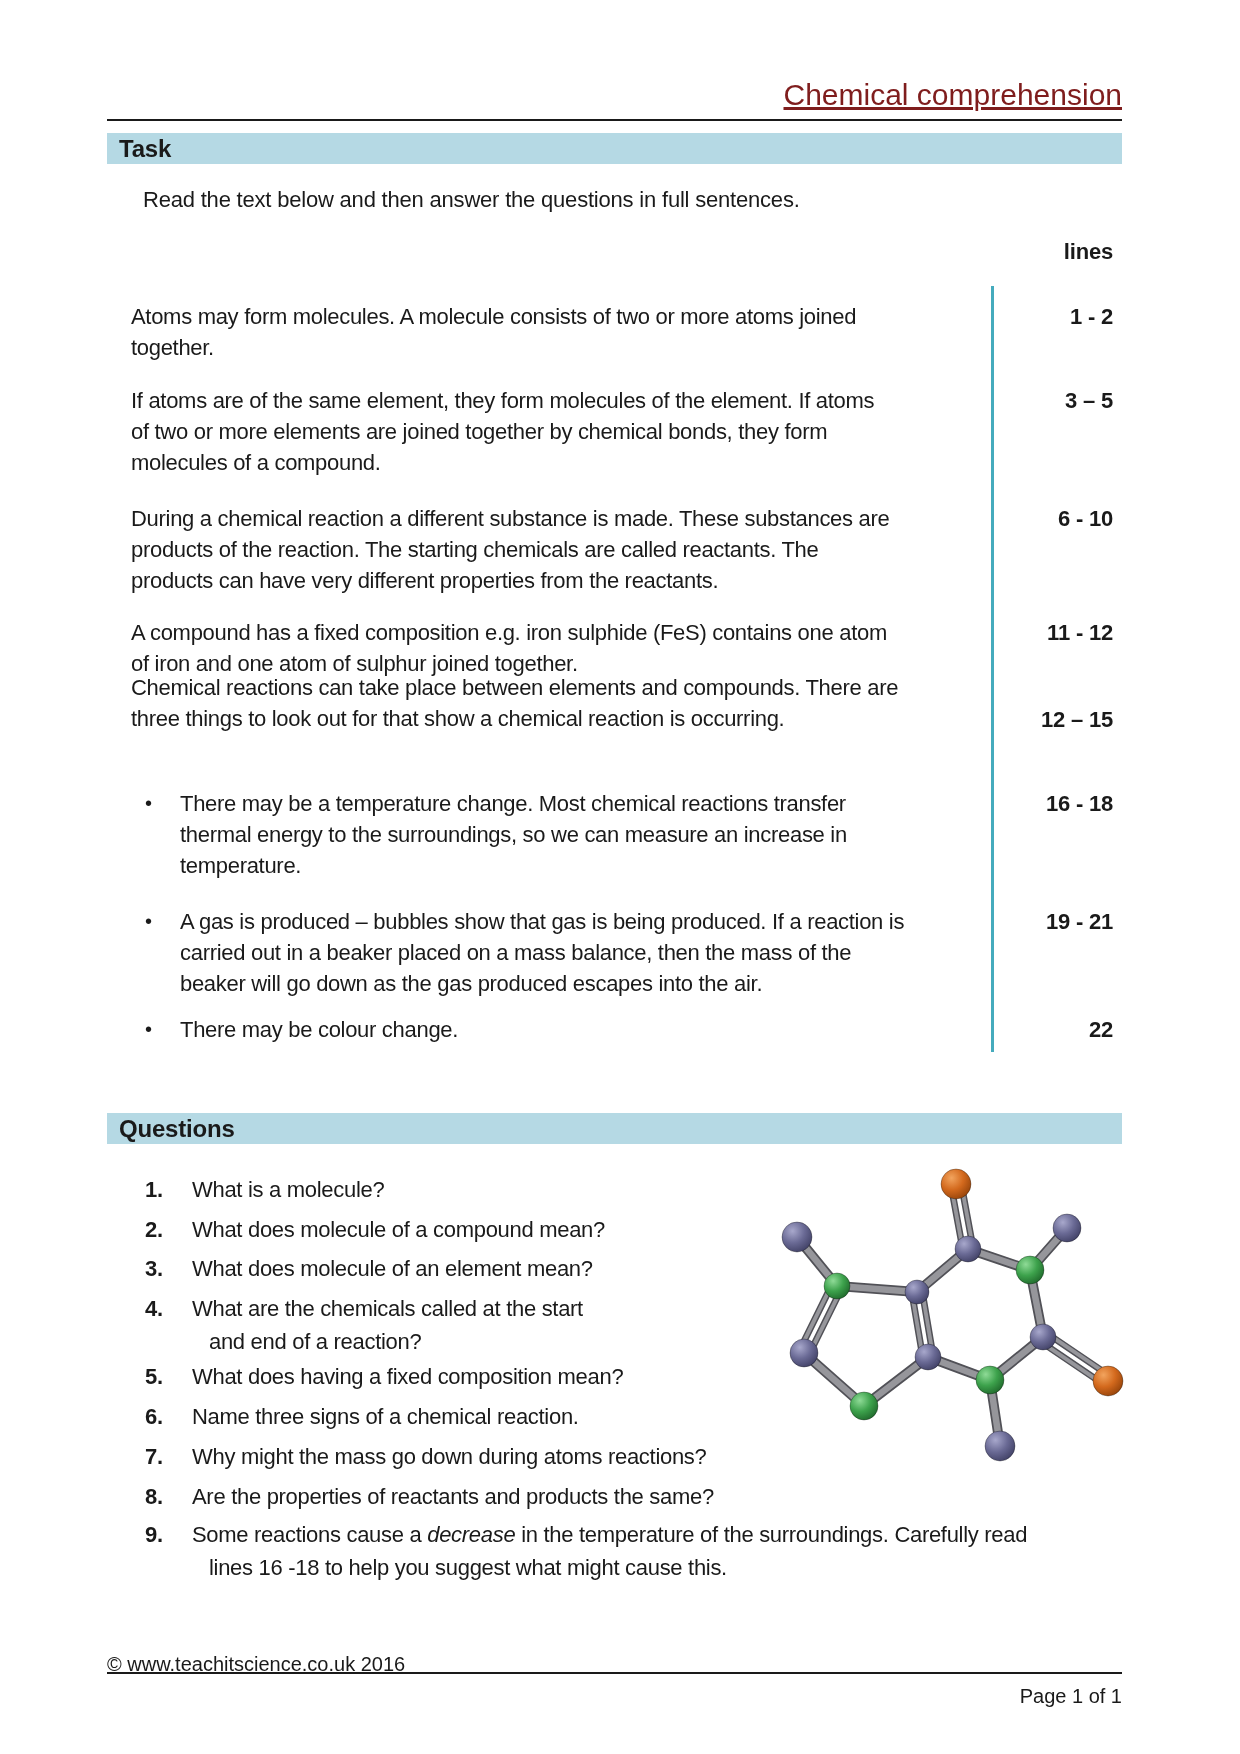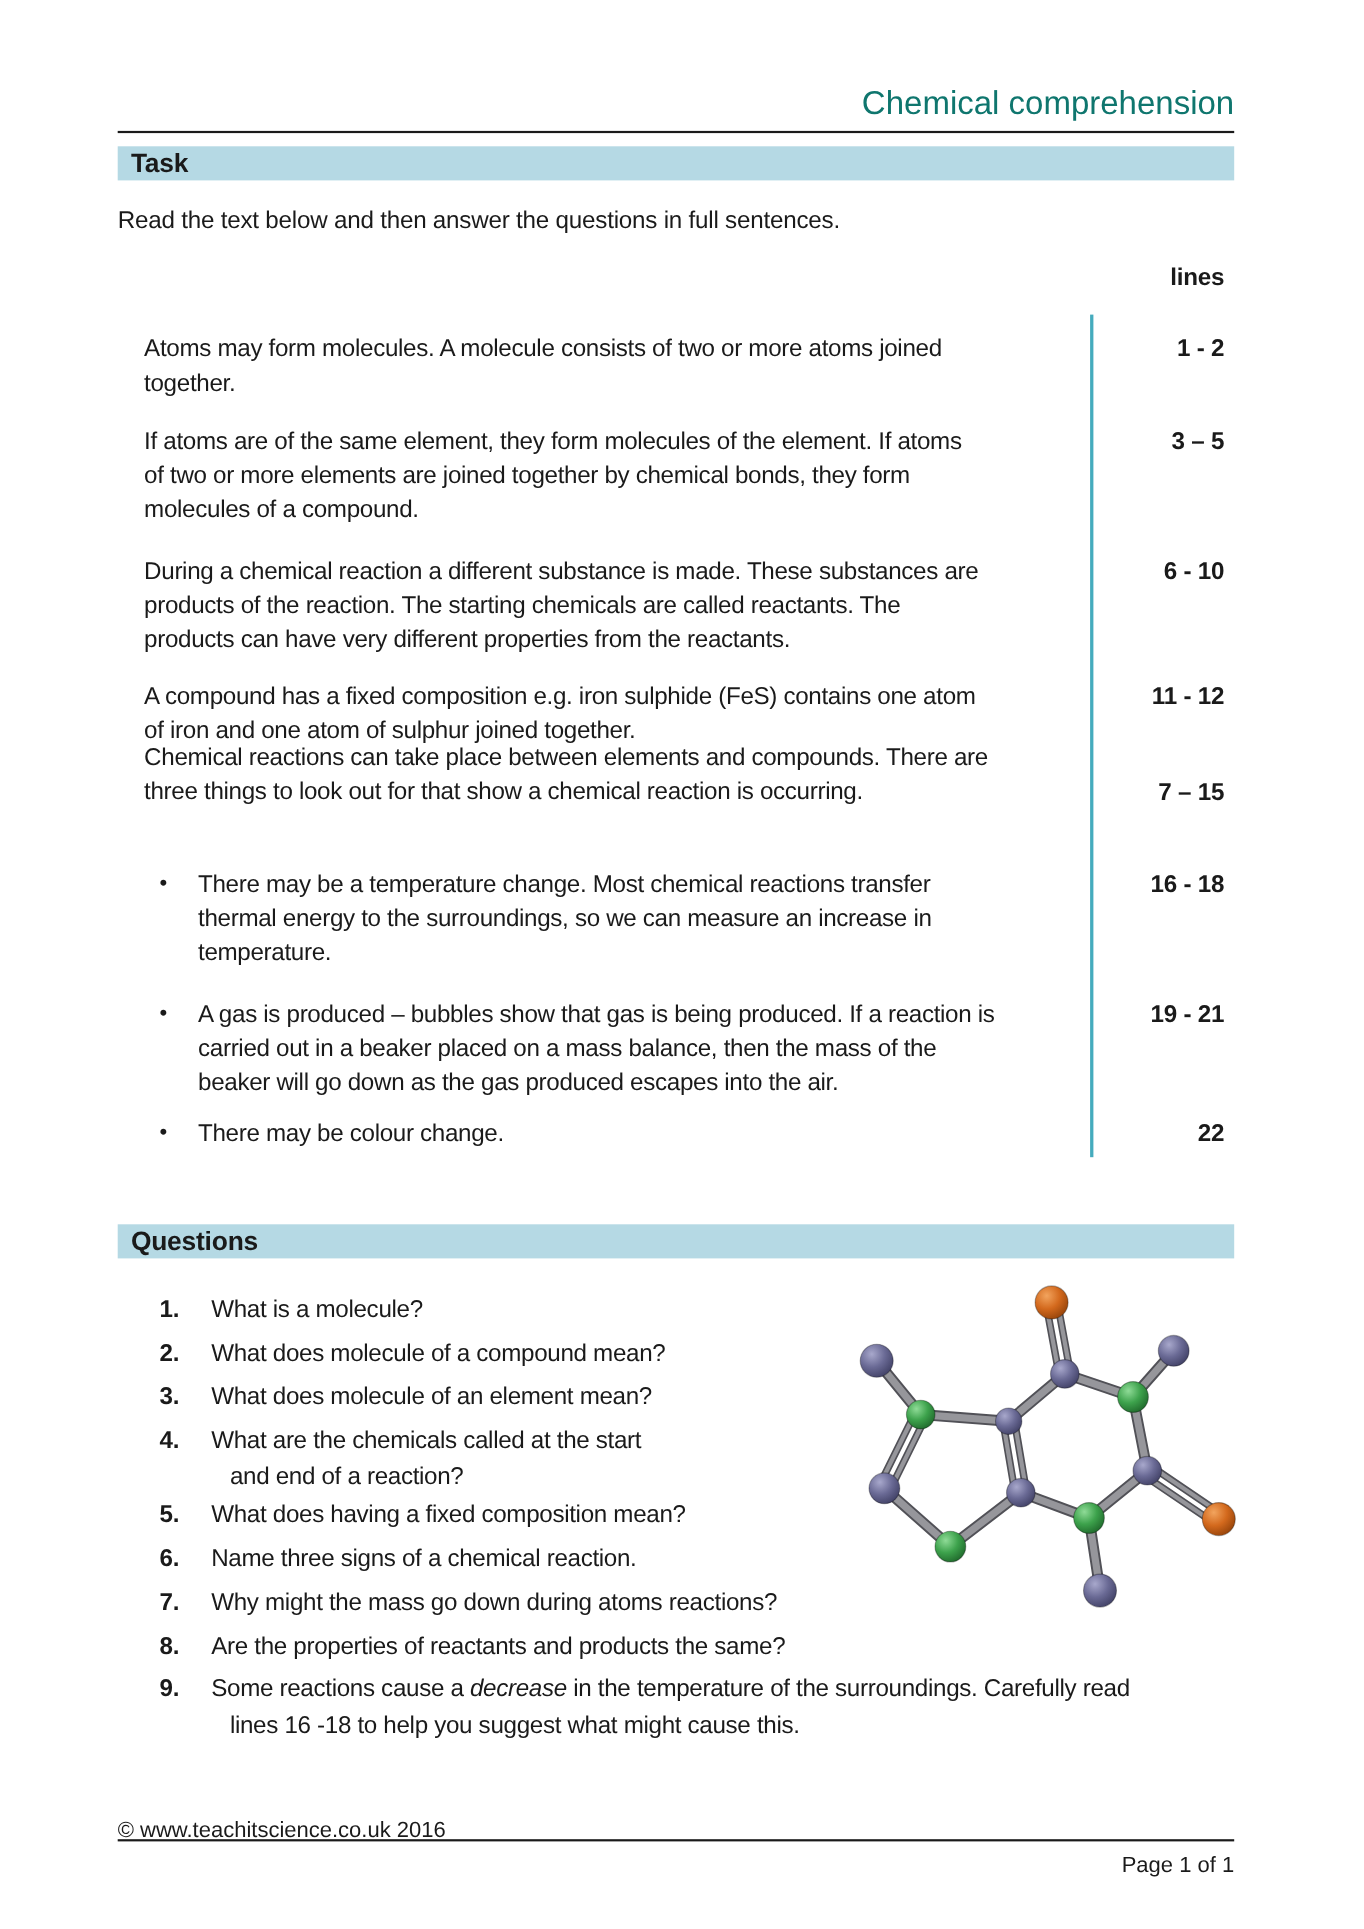--- a/index.html
+++ b/index.html
@@ -1,24 +1,24 @@
 <!DOCTYPE html>
 <html><head>
 <meta charset="utf-8">
 <style>
   html,body{margin:0;padding:0;background:#ffffff;}
   .page{position:relative;width:1240px;height:1754px;background:#fff;
         font-family:"Liberation Sans",sans-serif;color:#1a1a1a;overflow:hidden;}
   .abs{position:absolute;}
-  .title{font-size:30px;line-height:34px;color:#0f766e;}
+  .title{font-size:30px;line-height:34px;color:#7f1d1d;text-decoration:underline;}
   .rule{background:#1a1a1a;height:2px;}
   .band{left:107px;width:1015px;height:31px;}
   .band-label{font-size:24px;font-weight:bold;line-height:31px;padding-left:12px;
               letter-spacing:-0.2px;}
-  .intro{font-size:22px;letter-spacing:-0.2px;}
+  .intro{font-size:22px;letter-spacing:-0.2px;margin-left:36px;}
   .body-text{font-size:22px;line-height:31px;white-space:pre-line;letter-spacing:-0.3px;}
   .para{left:131px;width:850px;}
   .line-ref{left:1000px;width:113px;text-align:right;font-size:22px;font-weight:bold;
             line-height:31px;letter-spacing:-0.2px;}
   .lines-head{font-size:22px;font-weight:bold;}
   .teal-rule{left:991px;width:3px;}
   .bullet-row{left:145px;display:flex;}
   .bullet-dot{width:35px;flex:none;font-size:20px;line-height:31px;}
   .bullet-text{width:815px;}
   .q{left:145px;display:flex;font-size:22px;line-height:33px;letter-spacing:-0.3px;}
@@ -60,21 +60,21 @@
 products of the reaction. The starting chemicals are called reactants. The
 products can have very different properties from the reactants.</div>
   <div class="abs line-ref" style="top:503px;">6 - 10</div>
 
   <div class="abs para body-text" style="top:617px;">A compound has a fixed composition e.g. iron sulphide (FeS) contains one atom
 of iron and one atom of sulphur joined together.</div>
   <div class="abs line-ref" style="top:617px;">11 - 12</div>
 
   <div class="abs para body-text" style="top:672px;">Chemical reactions can take place between elements and compounds. There are
 three things to look out for that show a chemical reaction is occurring.</div>
-  <div class="abs line-ref" style="top:704px;">7 – 15</div>
+  <div class="abs line-ref" style="top:704px;">12 – 15</div>
 
   <div class="abs bullet-row" style="top:788px;">
     <span class="bullet-dot">•</span>
     <div class="body-text bullet-text">There may be a temperature change.  Most chemical reactions transfer
 thermal energy to the surroundings, so we can measure an increase in
 temperature.</div>
   </div>
   <div class="abs line-ref" style="top:788px;">16 - 18</div>
 
   <div class="abs bullet-row" style="top:906px;">

